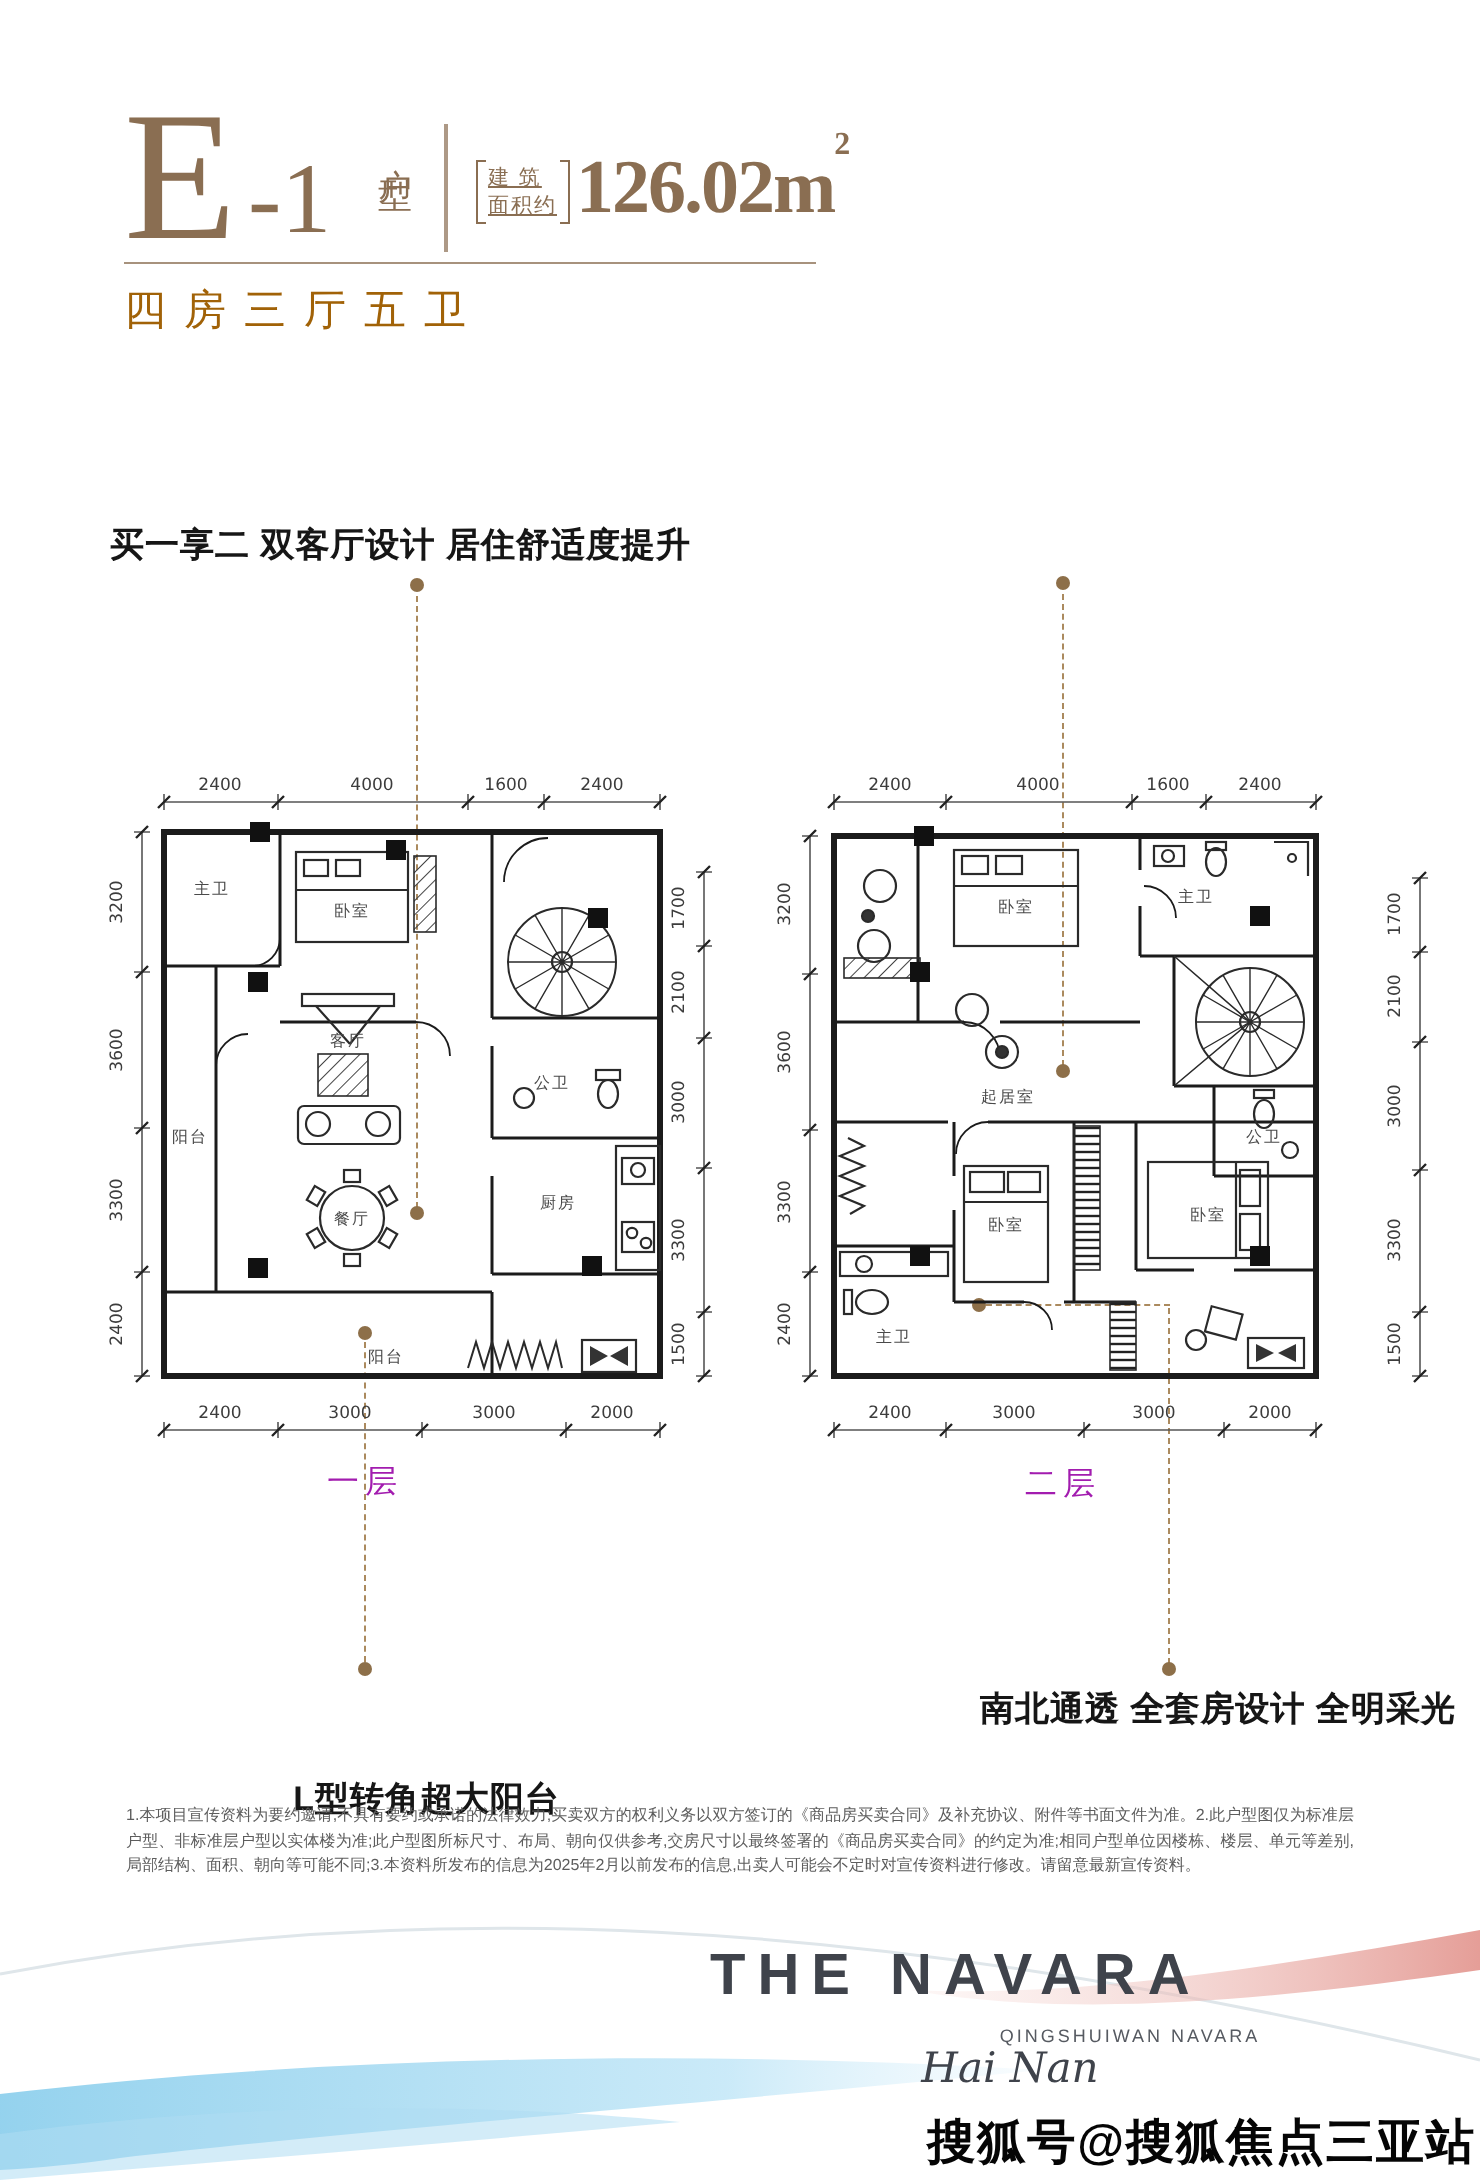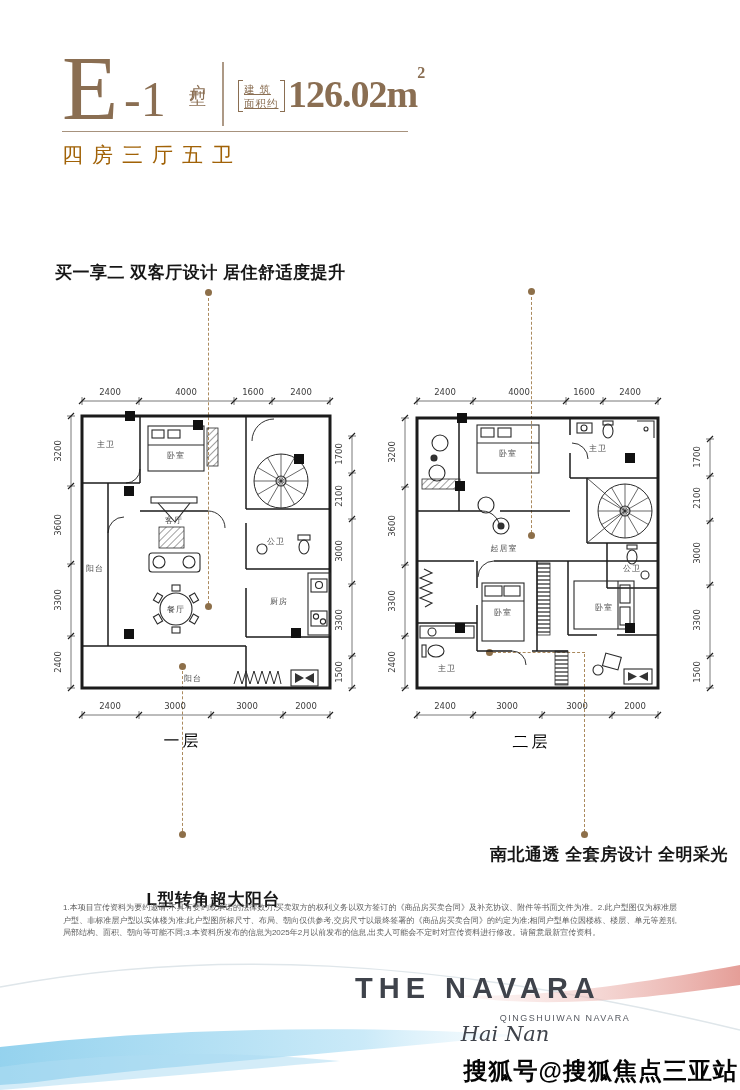--- a/index.html
+++ b/index.html
@@ -27,21 +27,21 @@
   .area-value{position:absolute;left:226px;top:22px;font-family:"Liberation Serif",serif;
          font-weight:bold;font-size:38px;letter-spacing:-1px;white-space:nowrap;}
   .area-value sup{font-size:16px;position:relative;top:-15px;}
   #header-rule{left:62px;top:131px;width:346px;height:1px;background:#8a6e52;opacity:.75;}
   #layout-summary{left:62px;top:141px;font-family:"Liberation Serif",serif;
          font-size:21px;letter-spacing:9px;color:#a16207;}
 
   
   .callout{position:absolute;font-weight:bold;font-size:17px;color:#161616;
          text-align:right;letter-spacing:.5px;white-space:nowrap;}
-  .floor-label{position:absolute;font-size:16px;color:#000000;letter-spacing:3px;
+  .floor-label{position:absolute;font-size:16px;color:#a21caf;letter-spacing:3px;
          text-align:center;width:105px;}
   .dot{position:absolute;width:7px;height:7px;border-radius:50%;background:#8d6f49;}
   .vdash{position:absolute;width:0;border-left:1.5px dashed #ab8a5e;}
   .hdash{position:absolute;height:0;border-top:1.5px dashed #ab8a5e;}
 
   
   .plan-svg text{font-family:"DejaVu Sans",sans-serif;}
   .dt{font-size:8.5px;fill:#3c3c3c;text-anchor:middle;}
   .rm{font-size:8px;fill:#4a4a4a;text-anchor:middle;letter-spacing:1px;}
 

